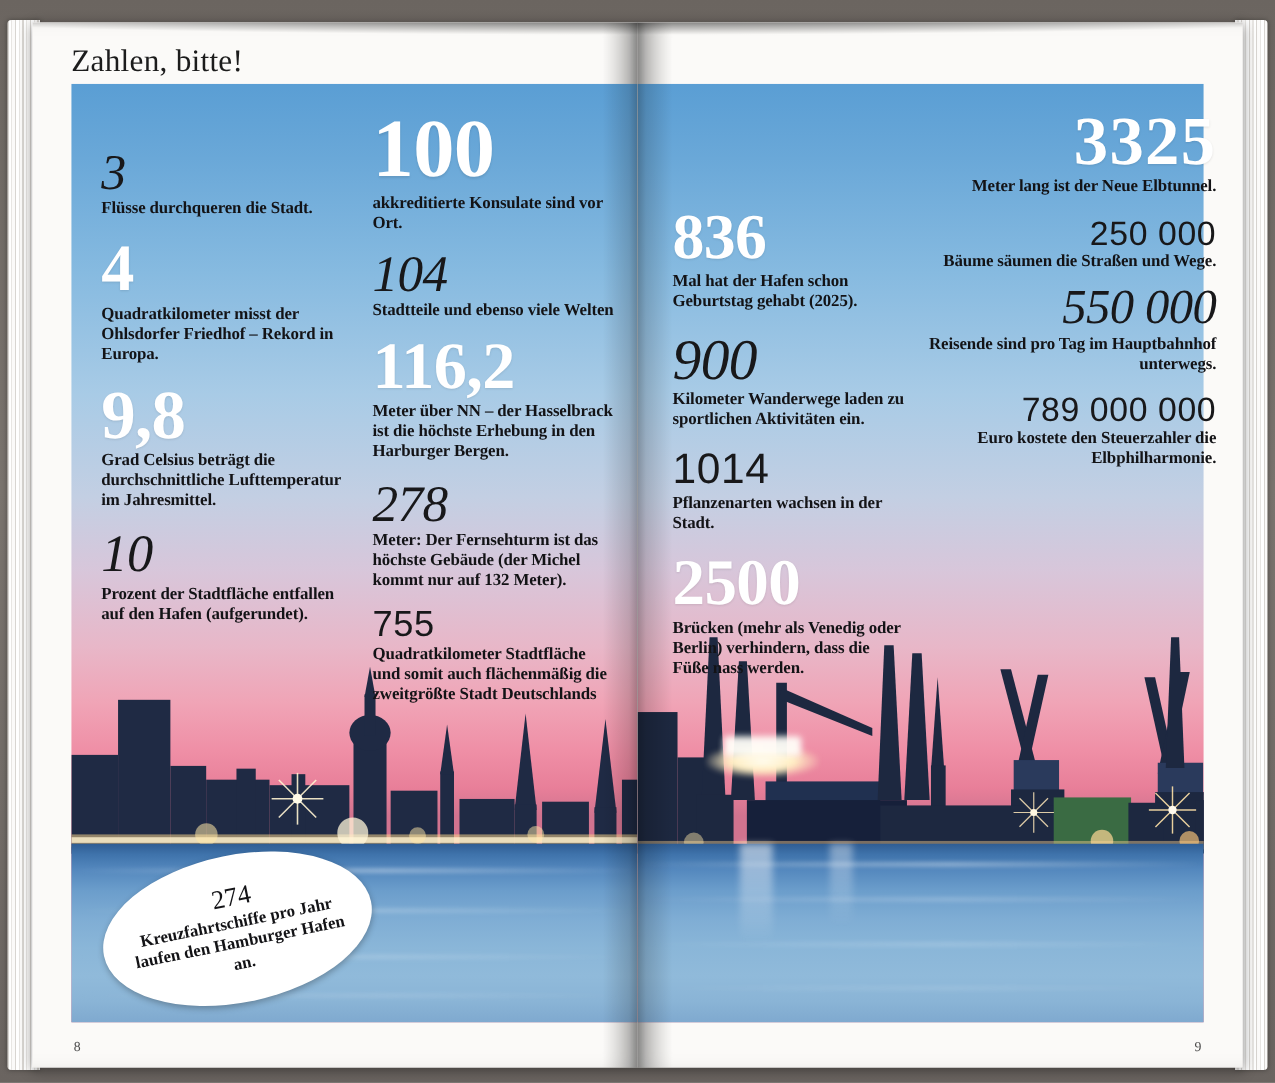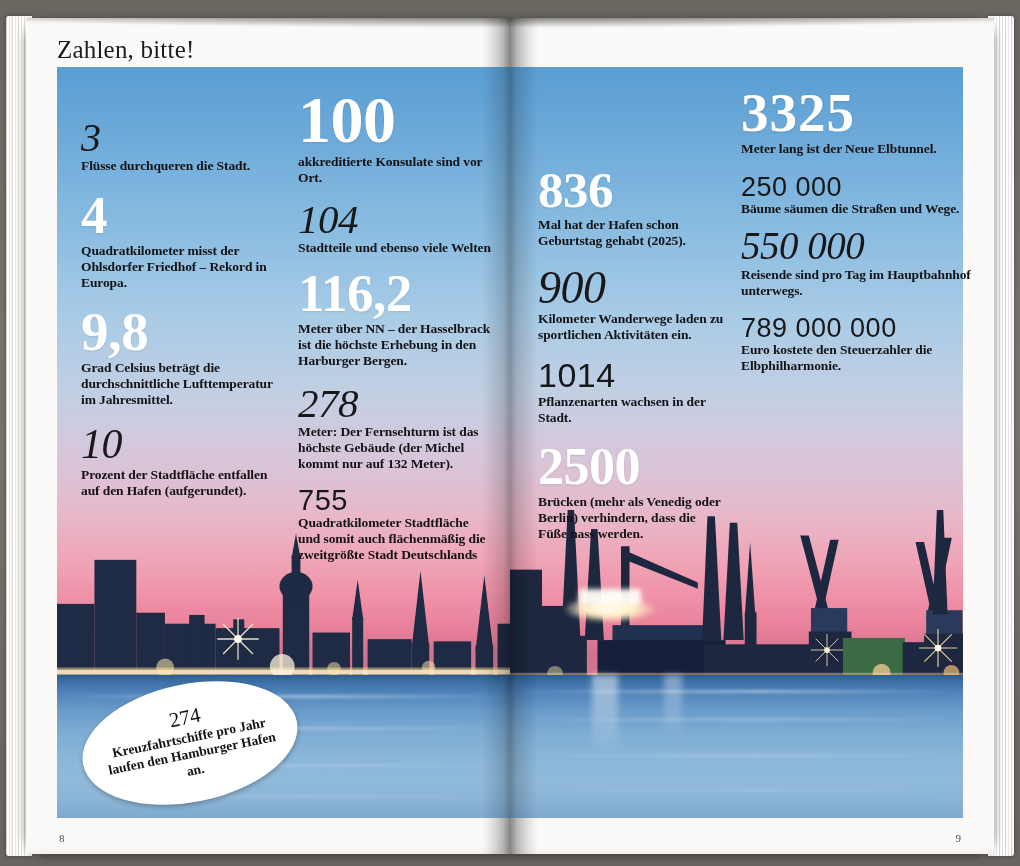--- a/index.html
+++ b/index.html
@@ -20,21 +20,21 @@
      background-image:repeating-linear-gradient(90deg,
         #d8d5d1 0px,#d8d5d1 1px,#ffffff 1px,#ffffff 3px,
         #e8e6e3 3px,#e8e6e3 4px,#fbfaf9 4px,#fbfaf9 6px);}
   #edgeR{ right:6px; border-radius:0 3px 3px 0;
      background-image:repeating-linear-gradient(90deg,
         #fbfaf9 0px,#fbfaf9 2px,#e8e6e3 2px,#e8e6e3 3px,
         #ffffff 3px,#ffffff 5px,#d8d5d1 5px,#d8d5d1 6px);}
 
   
   #spread{ position:absolute; left:26px; right:26px; top:18px; bottom:12px;
-    background:#fbfaf8; box-shadow:0 2px 10px rgba(0,0,0,.45);border-radius:21px;}
+    background:#fbfaf8; box-shadow:0 2px 10px rgba(0,0,0,.45);}
   .page{ position:absolute; top:0; bottom:0; width:50%; background:#fbfaf8; overflow:hidden;}
   #pageL{ left:0; box-shadow: inset -16px 0 22px -14px rgba(0,0,0,.40);}
   #pageR{ right:0; box-shadow: inset 16px 0 22px -14px rgba(0,0,0,.40);}
   
   #topCurve{ position:absolute; left:0; right:0; top:0; height:16px; pointer-events:none;
     background:radial-gradient(120% 260% at 50% -120%, rgba(0,0,0,.55) 40%, rgba(0,0,0,0) 70%);}
   #gutter{ position:absolute; left:50%; top:0; bottom:0; width:56px; margin-left:-28px;
     pointer-events:none; z-index:6;
     background:linear-gradient(90deg, rgba(0,0,0,0) 0%, rgba(0,0,0,.16) 38%,
       rgba(0,0,0,.30) 50%, rgba(0,0,0,.16) 62%, rgba(0,0,0,0) 100%);}
@@ -326,21 +326,21 @@
         <div class="stat" style="margin-top:16px;">
           <span class="num thin" style="font-size:34px;">1014</span>
           <span class="cap">Pflanzenarten wachsen in der Stadt.</span>
         </div>
         <div class="stat" style="margin-top:16px;">
           <span class="num white" style="font-size:52px;">2500</span>
           <span class="cap">Brücken (mehr als Venedig oder Berlin) verhindern, dass die Füße nass werden.</span>
         </div>
       </div>
 
-      <div class="col" style="left:231px; top:68px; width:232px;">
+      <div class="col" style="left:231px; top:68px; width:232px;text-align:right;">
         <div class="stat">
           <span class="num white" style="font-size:55px;letter-spacing:1px;">3325</span>
           <span class="cap">Meter lang ist der Neue Elbtunnel.</span>
         </div>
         <div class="stat" style="margin-top:17px;">
           <span class="num thin" style="font-size:27px;">250 000</span>
           <span class="cap">Bäume säumen die Straßen und Wege.</span>
         </div>
         <div class="stat" style="">
           <span class="num dark" style="font-size:39px;">550 000</span>

